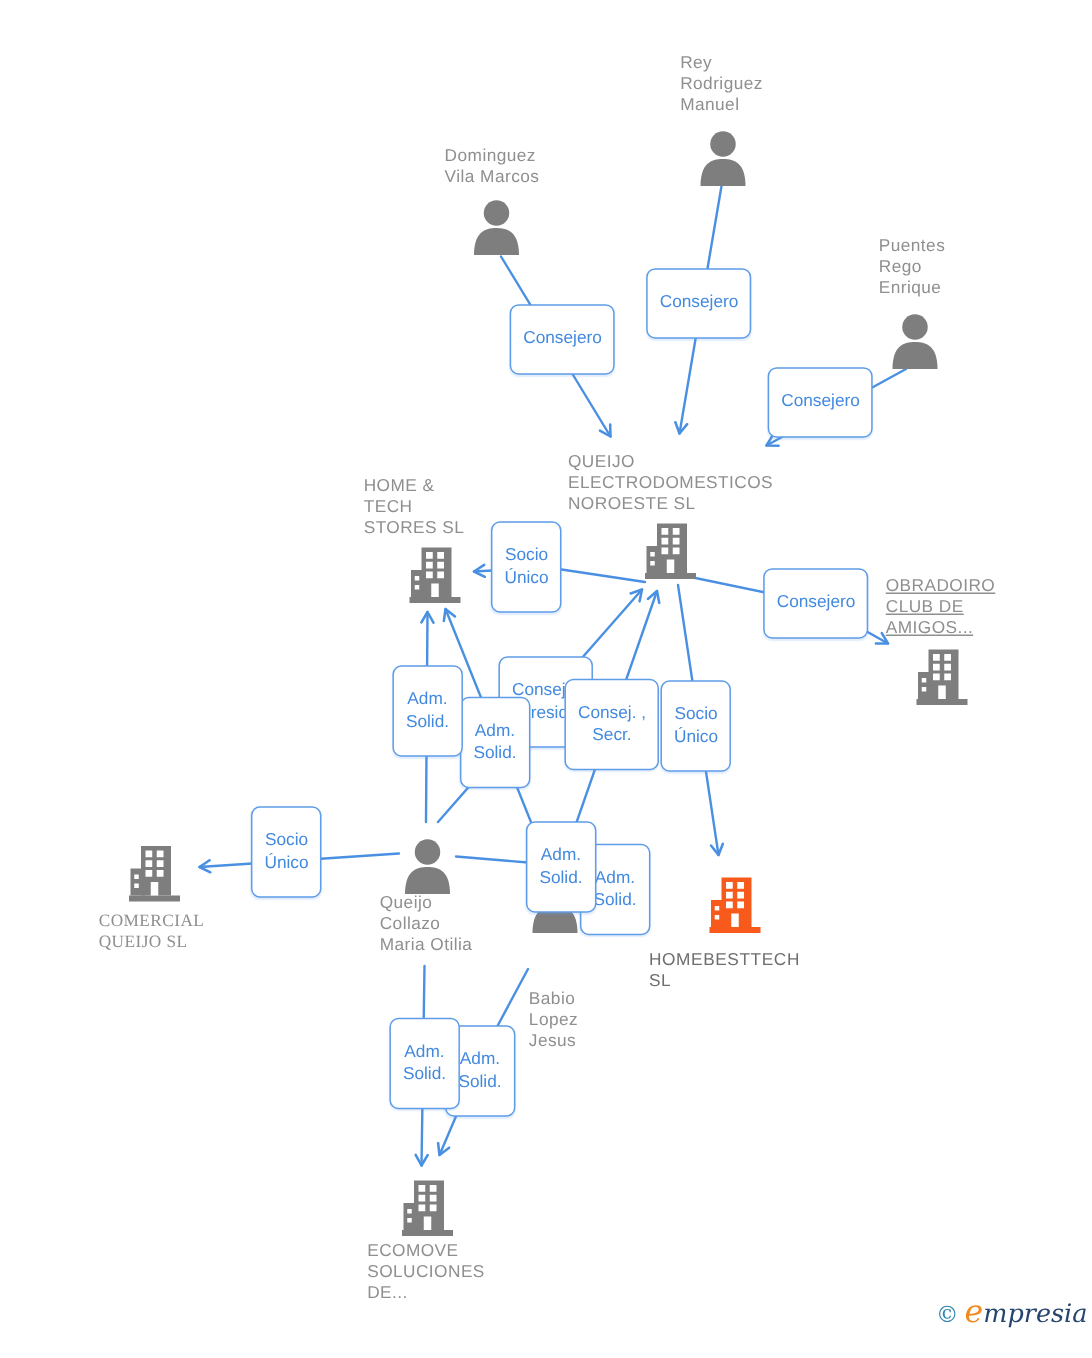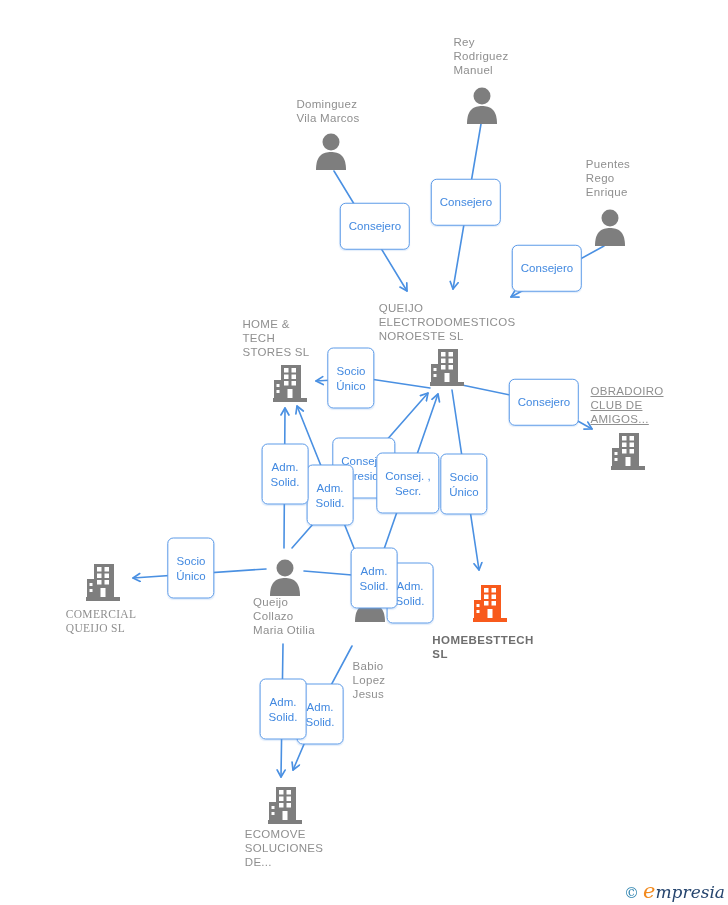--- a/index.html
+++ b/index.html
@@ -7,31 +7,31 @@
     width:728px;height:905px;position:relative;background:#ffffff;
     font-family:"Liberation Sans",sans-serif;overflow:hidden;
   }
   svg.wires{position:absolute;left:0;top:0;z-index:0;}
   .label{
     position:absolute;transform:translateX(-50%);
     text-align:left;white-space:pre-line;
     font-size:11.5px;line-height:14px;color:#8f8f8f;letter-spacing:.3px;
     z-index:1;cursor:default;
   }
-  .label.hl{color:#6e6e6e;font-weight:bold;letter-spacing:.4px;}
+  .label.hl{color:#6e6e6e;font-weight:normal;letter-spacing:.4px;}
   .badge{
     position:absolute;transform:translate(-50%,-50%);
     background:#ffffff;border:1.6px solid #5f9ce8;border-radius:6px;
     color:#4289e0;font-size:11.5px;line-height:14.5px;
     padding:15px 8px;white-space:pre-line;text-align:center;
     box-shadow:0 1px 1px rgba(95,156,232,.18);
     z-index:2;cursor:default;
   }
   .brand{
-    position:absolute;right:3px;bottom:2px;z-index:1;
+    position:absolute;right:3px;bottom:19px;z-index:1;
     font-family:"DejaVu Serif",serif;font-style:italic;font-size:17px;
   }
   .brand .c{color:#2e84b0;font-style:normal;font-size:15px;margin-right:4px;}
   .brand .e{color:#f28a1e;font-size:21px;}
   .brand .rest{color:#26456e;}
 </style>
 </head>
 <body>
 
 <svg class="wires" width="728" height="905" viewBox="0 0 728 905">

